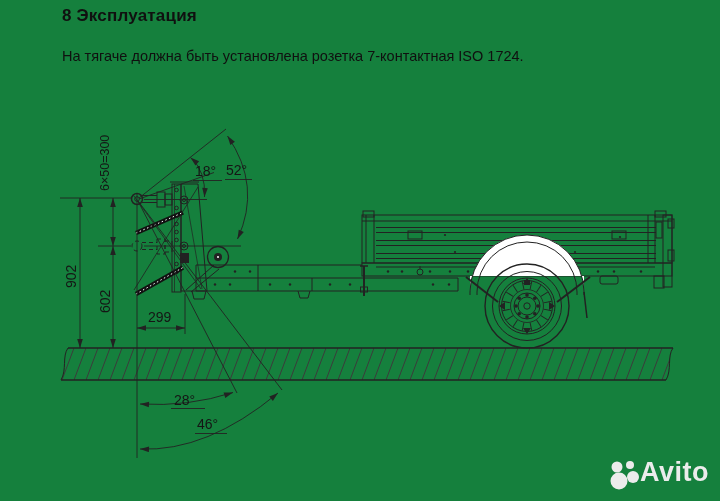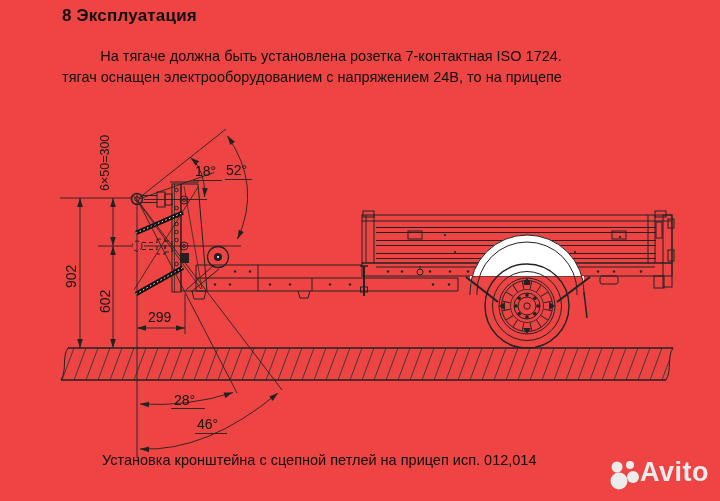--- a/index.html
+++ b/index.html
@@ -1,37 +1,36 @@
 <!DOCTYPE html>
 <html><head>
 <meta charset="utf-8">
 <style>
   html,body{margin:0;padding:0;background:#fff;}
-  .page{position:relative;width:720px;height:501px;background:#ef4444;overflow:hidden;
+  .page{position:relative;width:720px;height:501px;background:#15803d;overflow:hidden;
         font-family:"Liberation Sans",sans-serif;color:#101010;}
   .title{position:absolute;left:62px;top:6px;font-size:17px;font-weight:bold;letter-spacing:.2px;}
   .body-text{position:absolute;left:62px;top:46px;font-size:14.5px;line-height:20.8px;white-space:nowrap;text-align:right;}
   .caption{position:absolute;left:102px;top:452px;font-size:14.5px;white-space:nowrap;}
   .drawing-svg{position:absolute;left:0;top:0;width:720px;height:501px;}
   .watermark{position:absolute;left:606px;top:456px;width:110px;height:40px;}
   .wm-text{position:absolute;left:34px;top:1px;font-size:27px;font-weight:bold;color:#ececec;letter-spacing:.5px;}
   .wm-logo{position:absolute;left:0;top:0;}
   svg text{font-family:"Liberation Sans",sans-serif;fill:#151515;font-size:14px;}
   svg text.small{font-size:12.5px;}
 </style>
 </head>
 <body>
 
 <div class="page">
 
   <div class="title">8 Эксплуатация</div>
 
   <div class="body-text">
     <div>На тягаче должна быть установлена розетка 7-контактная ISO 1724.</div>
-    <div>тягач оснащен электрооборудованием с напряжением 24В, то на прицепе</div>
   </div>
 
   <svg class="drawing-svg" viewBox="0 0 720 501" xmlns="http://www.w3.org/2000/svg">
     <defs>
       <marker id="arr" markerWidth="11" markerHeight="8" refX="9.5" refY="3" orient="auto-start-reverse" markerUnits="userSpaceOnUse">
         <path d="M0.5,0.2 L9.5,3 L0.5,5.8 Z" fill="#222"></path>
       </marker>
       <pattern id="hatch" width="12" height="32" patternUnits="userSpaceOnUse" x="62" y="348">
         <line x1="12" y1="0" x2="0" y2="32" stroke="#3a3a3a" stroke-width="1"></line>
       </pattern>
@@ -290,21 +289,20 @@
       <text transform="translate(110,313) rotate(-90)">602</text>
       <text class="small" transform="translate(109,191) rotate(-90)">6×50=300</text>
       <text x="148" y="322">299</text>
       <text x="195" y="176">18°</text>
       <text x="226" y="175">52°</text>
       <text x="174" y="405">28°</text>
       <text x="197" y="429">46°</text>
     </g>
   </svg>
 
-  <div class="caption">Установка кронштейна с сцепной петлей на прицеп исп. 012,014</div>
 
   <div class="watermark">
     <svg class="wm-logo" width="34" height="36" viewBox="0 0 34 36">
       <circle cx="11" cy="11" r="5.5" fill="#ececec"></circle>
       <circle cx="24" cy="9" r="4" fill="#ececec"></circle>
       <circle cx="13" cy="25" r="8.5" fill="#ececec"></circle>
       <circle cx="27" cy="21" r="6" fill="#ececec"></circle>
     </svg>
     <span class="wm-text">Avito</span>
   </div>

